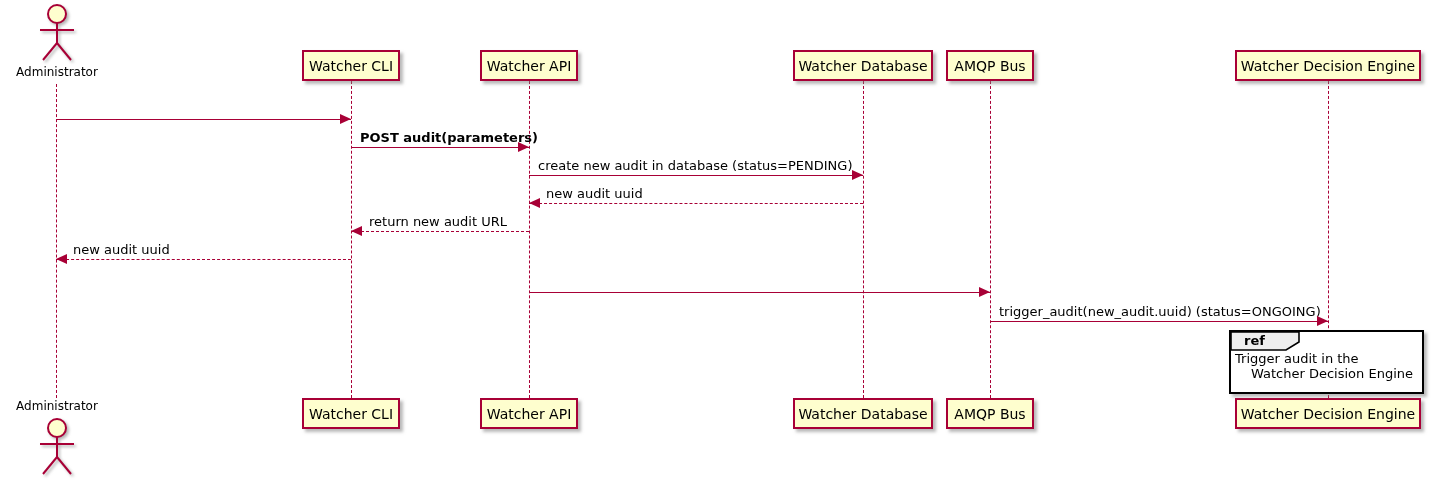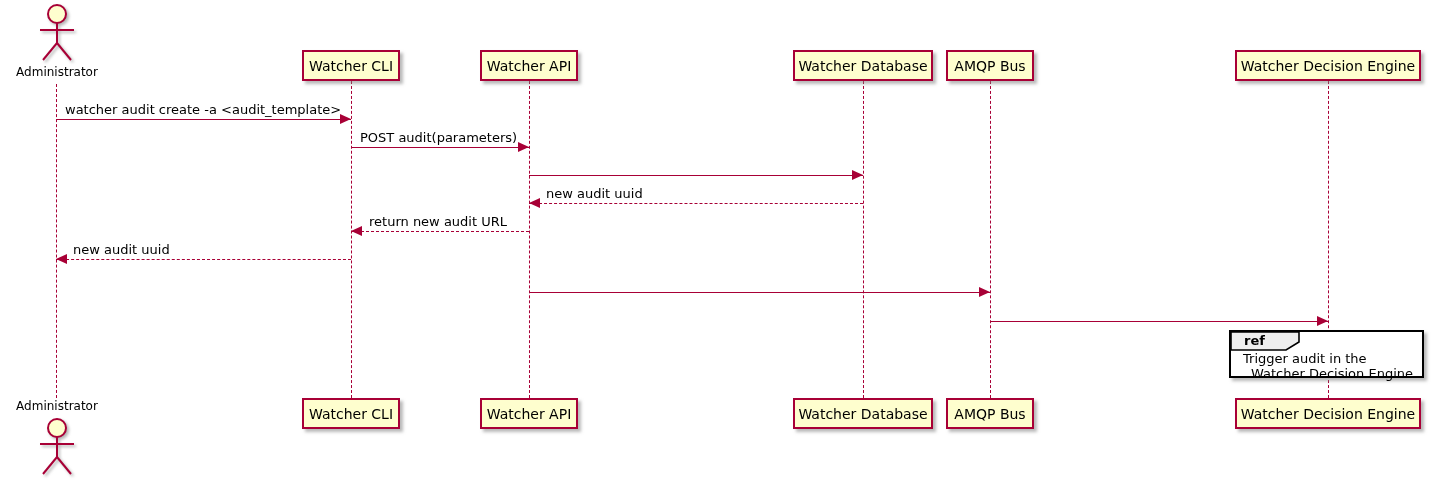--- a/index.html
+++ b/index.html
@@ -112,51 +112,52 @@
   <div class="pbox" style="left:793px;top:50px;width:140px;">Watcher Database</div>
   <div class="pbox" style="left:946px;top:50px;width:88px;">AMQP Bus</div>
   <div class="pbox" style="left:1235px;top:50px;width:186px;">Watcher Decision Engine</div>
 
   <div class="pbox" style="left:302px;top:398px;width:98px;">Watcher CLI</div>
   <div class="pbox" style="left:480px;top:398px;width:98px;">Watcher API</div>
   <div class="pbox" style="left:793px;top:398px;width:140px;">Watcher Database</div>
   <div class="pbox" style="left:946px;top:398px;width:88px;">AMQP Bus</div>
   <div class="pbox" style="left:1235px;top:398px;width:186px;">Watcher Decision Engine</div>
 
-  <div class="msg-label" style="left:65px;top:102px;">watcher audit create -a &lt;audit_template&gt;</div>
   <div class="msg-line solid" style="left:56px;top:119px;width:295px;"></div>
   <div class="arrow-r" style="left:340px;top:114px;"></div>
 
-  <div class="msg-label" style="left:360px;top:130px;">POST audit(parameters)</div>
+  <div class="msg-label" style="left:360px;top:130px;font-weight:bold;">POST audit(parameters)</div>
   <div class="msg-line solid" style="left:351px;top:147px;width:178px;"></div>
   <div class="arrow-r" style="left:518px;top:142px;"></div>
 
+  <div class="msg-label" style="left:538px;top:158px;">create new audit in database (status=PENDING)</div>
   <div class="msg-line solid" style="left:529px;top:175px;width:334px;"></div>
   <div class="arrow-r" style="left:852px;top:170px;"></div>
 
   <div class="msg-label" style="left:546px;top:186px;">new audit uuid</div>
   <div class="msg-line dashed" style="left:529px;top:203px;width:334px;"></div>
   <div class="arrow-l" style="left:529px;top:198px;"></div>
 
   <div class="msg-label" style="left:369px;top:214px;">return new audit URL</div>
   <div class="msg-line dashed" style="left:351px;top:231px;width:178px;"></div>
   <div class="arrow-l" style="left:351px;top:226px;"></div>
 
   <div class="msg-label" style="left:73px;top:242px;">new audit uuid</div>
   <div class="msg-line dashed" style="left:56px;top:259px;width:295px;"></div>
   <div class="arrow-l" style="left:56px;top:254px;"></div>
 
   <div class="msg-line solid" style="left:529px;top:292px;width:461px;"></div>
   <div class="arrow-r" style="left:979px;top:287px;"></div>
 
+  <div class="msg-label" style="left:999px;top:304px;">trigger_audit(new_audit.uuid) (status=ONGOING)</div>
   <div class="msg-line solid" style="left:990px;top:321px;width:338px;"></div>
   <div class="arrow-r" style="left:1317px;top:316px;"></div>
 
-  <div class="ref-box" style="left:1229px;top:330px;width:195px;height:48px;">
+  <div class="ref-box" style="left:1229px;top:330px;width:195px;height:64px;">
     <svg class="ref-header" width="72" height="21" viewBox="0 0 72 21">
       <polygon points="1,1 69,1 69,11 56,19 1,19" fill="#eeeeee" stroke="#000000" stroke-width="1.6"></polygon>
     </svg>
     <div class="ref-keyword">ref</div>
-    <div class="ref-line" style="left:12px;top:19px;">Trigger audit in the</div>
+    <div class="ref-line" style="left:4px;top:19px;">Trigger audit in the</div>
     <div class="ref-line" style="left:20px;top:34px;">Watcher Decision Engine</div>
   </div>
 
 </div>
 
 </body></html>

